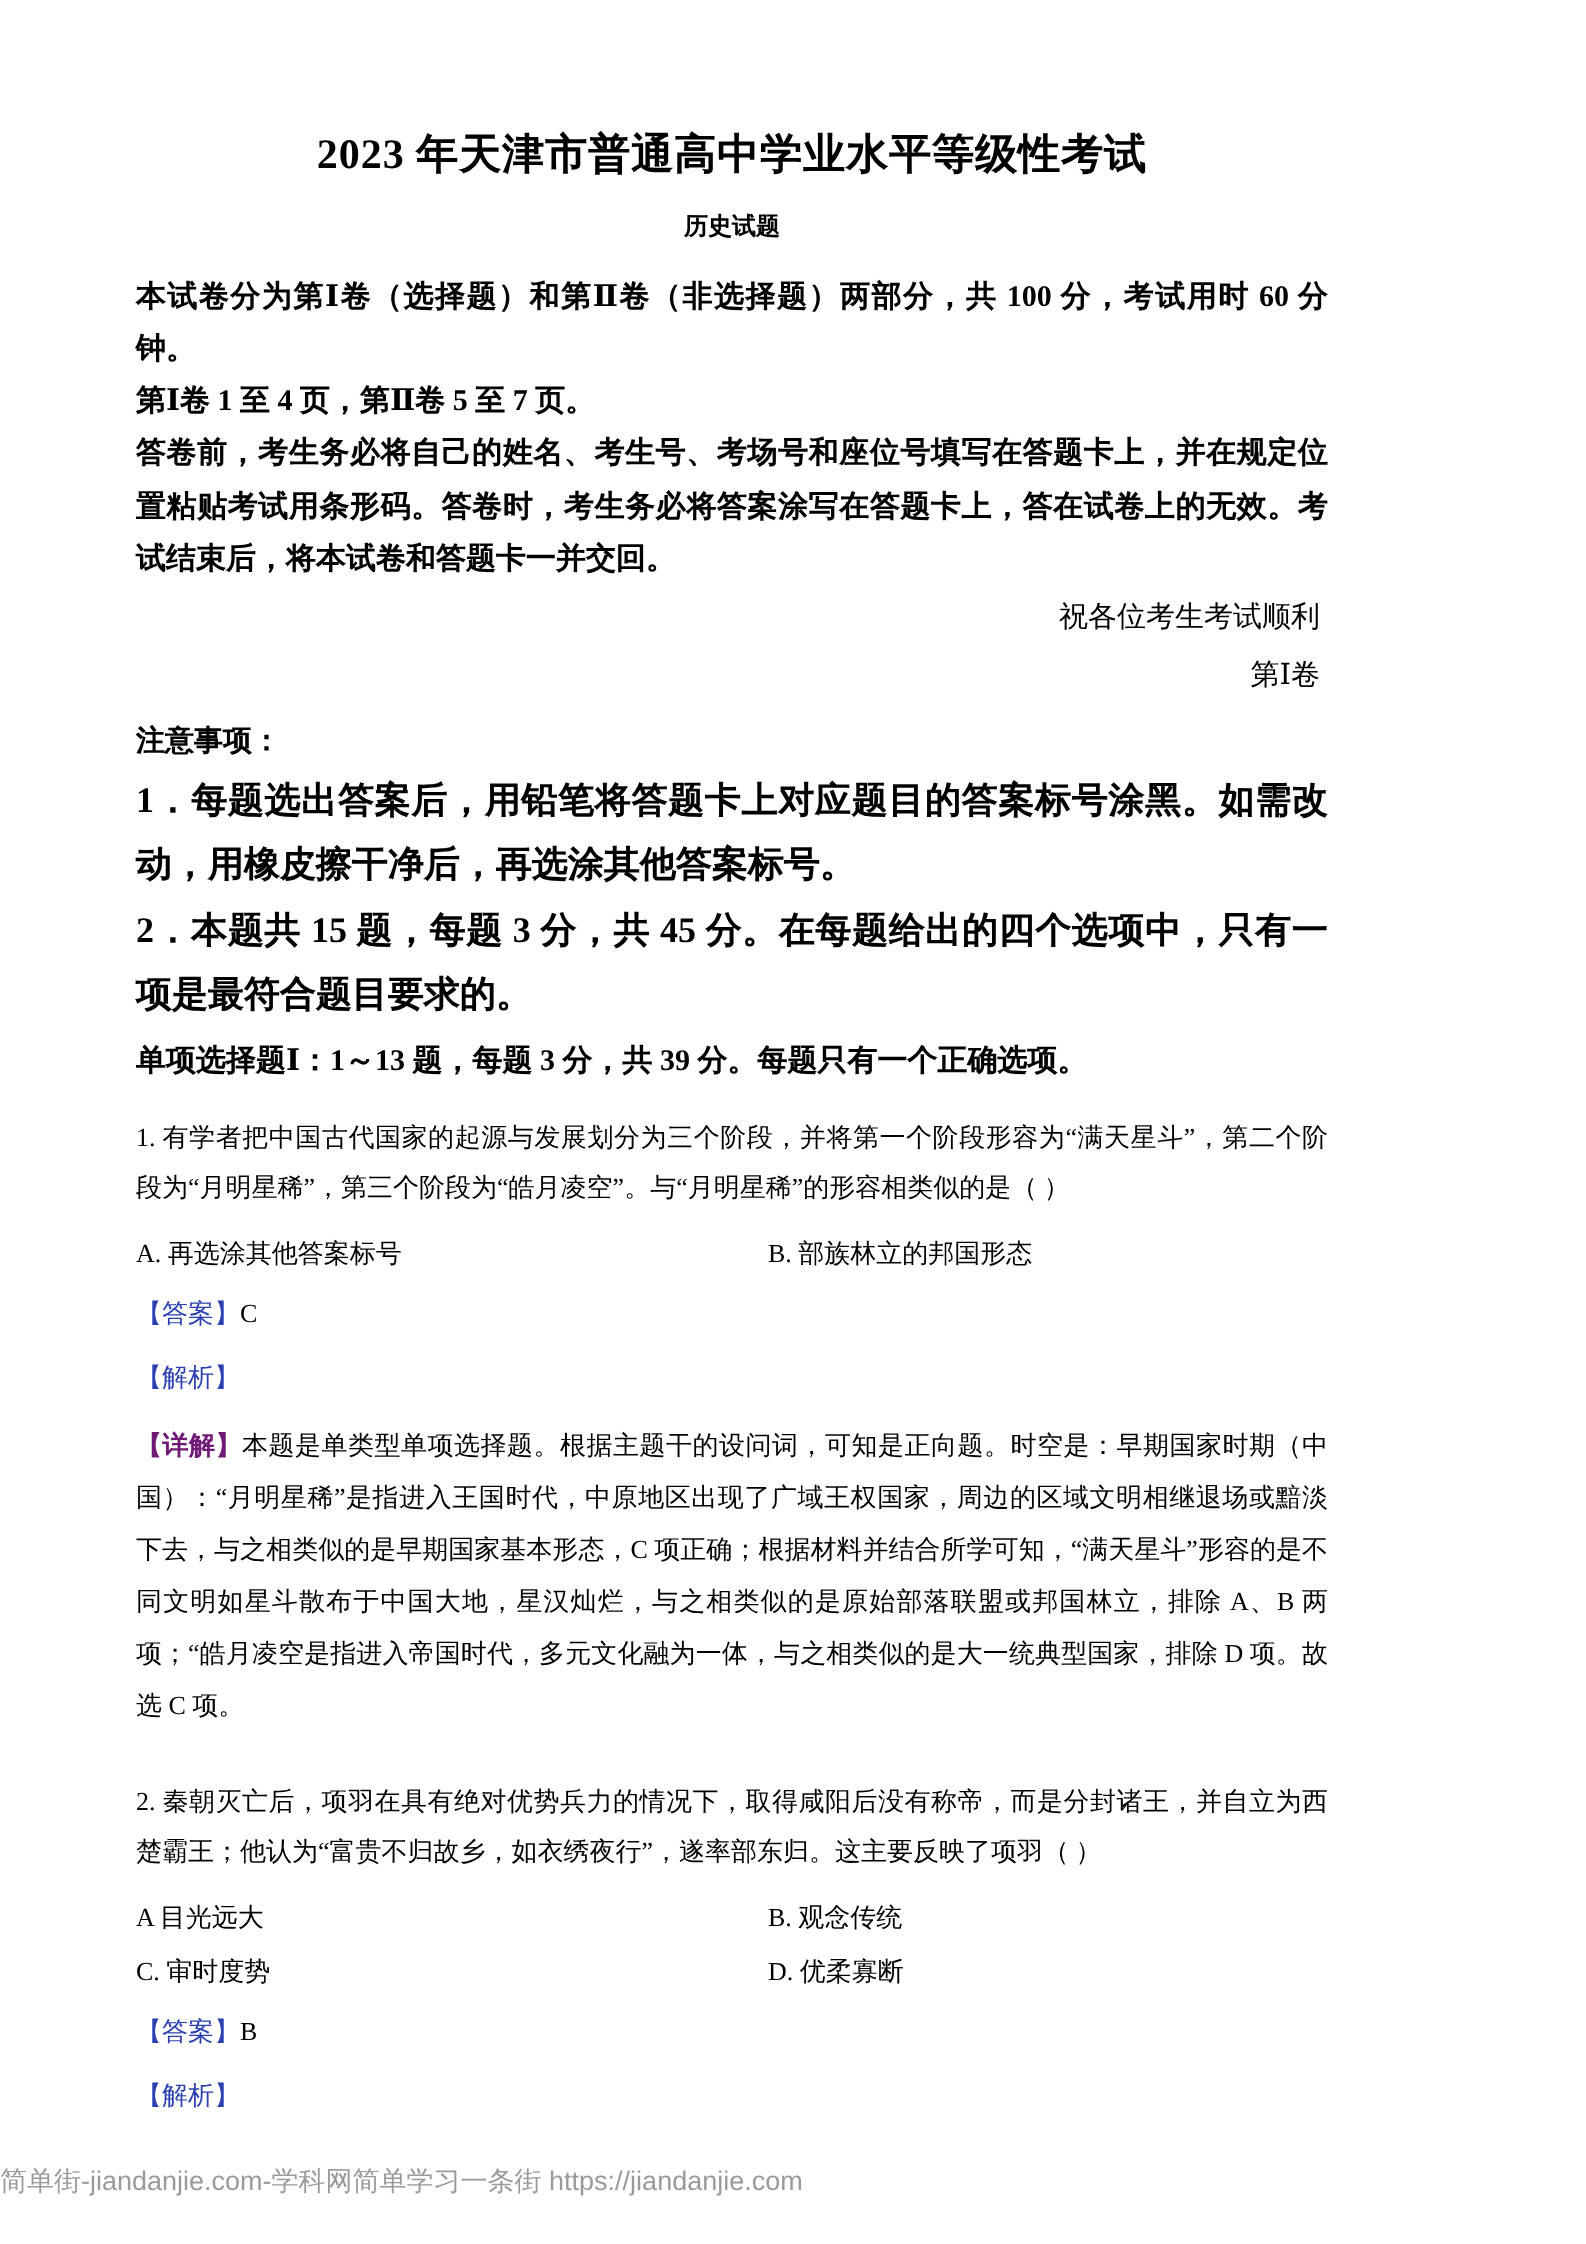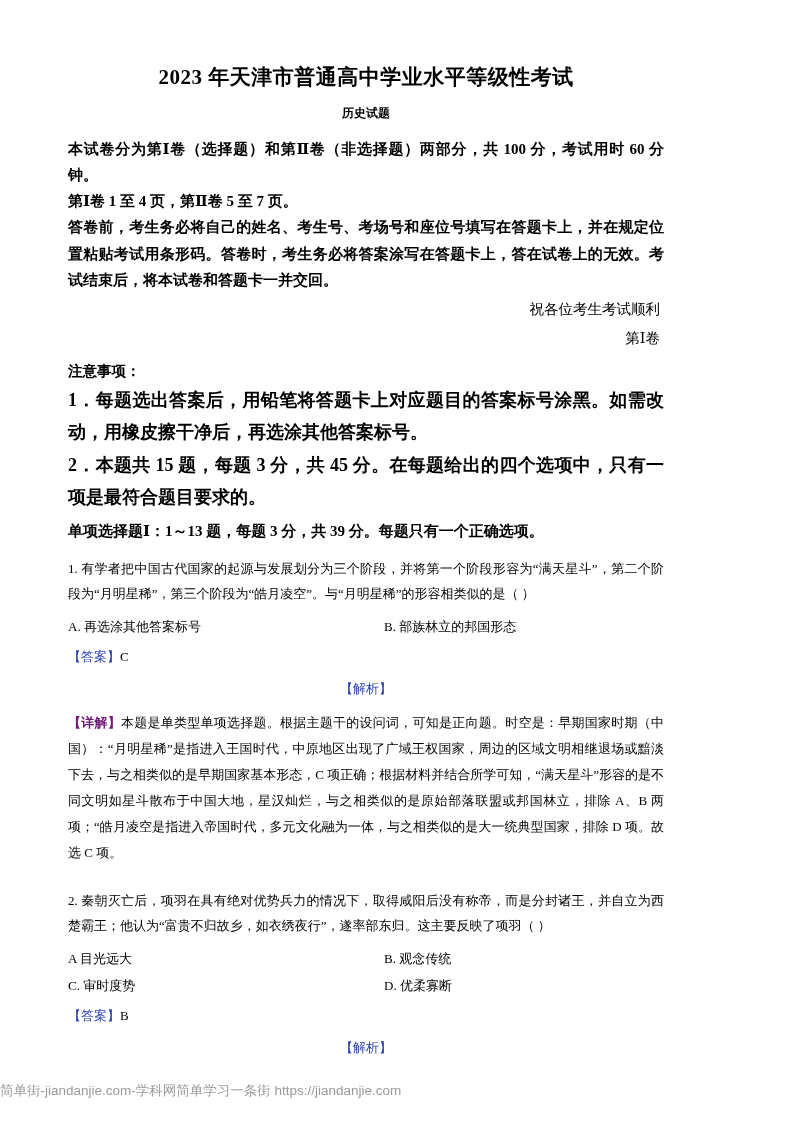--- a/index.html
+++ b/index.html
@@ -104,21 +104,20 @@
     color: #2a3fb0;
   }
   .ans-line .val {
     color: #000000;
   }
   .explain-label {
     font-size: 13px;
     line-height: 2.0;
     color: #2a3fb0;
     margin: 6px 0 0 0;
-    text-align: center;
   }
   .explain-body {
     font-size: 13px;
     line-height: 2.0;
     margin: 8px 0 0 0;
     text-align: justify;
   }
   .explain-body .tag {
     color: #701a75;
     font-weight: bold;

